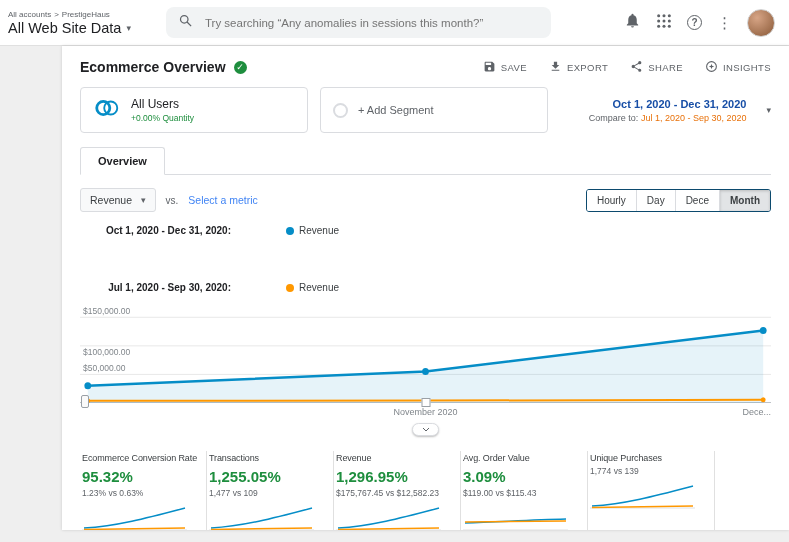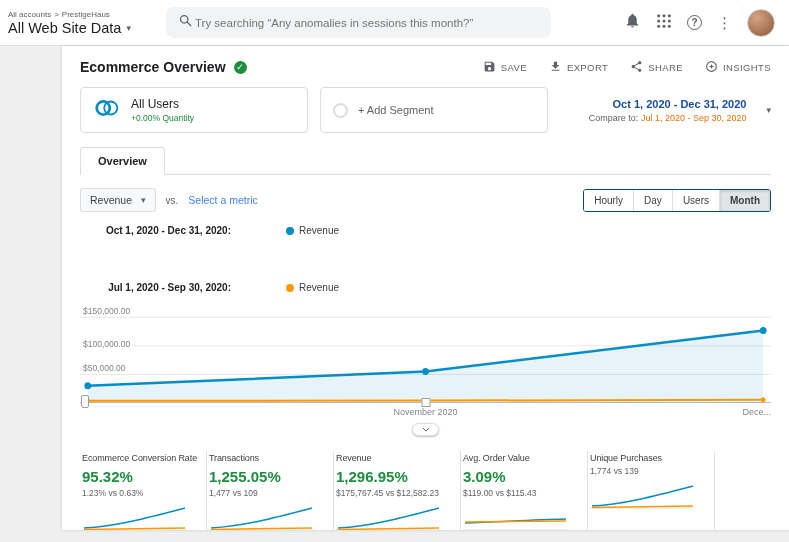--- a/index.html
+++ b/index.html
@@ -15,21 +15,21 @@
     height:46px; background:#fff; border-bottom:1px solid #e0e0e0;
     display:flex; align-items:center; padding:0 14px 0 8px; gap:14px;
   }
   .topbar-left { flex:0 0 auto; min-width:140px; }
   .breadcrumb { font-size:8px; color:#5f6368; display:flex; gap:3px; }
   .property-row { display:flex; align-items:center; gap:5px; margin-top:1px; }
   .property-name { font-size:14.5px; color:#202124; }
   .caret { color:#5f6368; font-size:9px; }
   .searchbox {
     width:385px; height:31px; background:#f1f3f4; border-radius:8px;
-    display:flex; align-items:center; padding:0 12px; margin-left:4px;
+    display:flex; align-items:center; gap:10px; padding:0 12px; margin-left:4px;
   }
   .searchbox input {
     border:none; outline:none; background:transparent; width:100%;
     font-size:11.5px; color:#5f6368; font-family:inherit;
   }
   .topbar-actions { margin-left:auto; display:flex; align-items:center; gap:15px; }
   .help-circle {
     width:15px; height:15px; border:1.5px solid #5f6368; border-radius:50%;
     font-size:10px; line-height:13px; text-align:center; color:#5f6368; font-weight:bold;
   }
@@ -254,21 +254,21 @@
     <div class="controls">
       <span class="metric-dropdown">
         <span>Revenue</span>
         <span class="caret">▾</span>
       </span>
       <span class="vs">vs.</span>
       <span class="metric-link">Select a metric</span>
       <span class="granularity">
         <button class="gran-btn">Hourly</button>
         <button class="gran-btn">Day</button>
-        <button class="gran-btn">Users</button>
+        <button class="gran-btn">Dece</button>
         <button class="gran-btn selected">Month</button>
       </span>
     </div>
 
     <div class="legend">
       <span class="legend-range">Oct 1, 2020 - Dec 31, 2020:</span>
       <span class="legend-item">
         <span class="dot" style="background: rgb(5, 141, 199);"></span>
         <span>Revenue</span>
       </span>
@@ -290,21 +290,21 @@
           <circle cx="8" cy="82.85714285714286" r="3.5" fill="#058dc7"></circle>
           <circle cx="355" cy="68.57142857142857" r="3.5" fill="#058dc7"></circle>
           <circle cx="702" cy="27.42857142857143" r="3.5" fill="#058dc7"></circle>
           <polyline points="8,97.71428571428571 355,97.54285714285714 702,96.85714285714286" fill="none" stroke="#ff9800" stroke-width="2"></polyline>
           <circle cx="8" cy="97.71428571428571" r="2.5" fill="#ff9800"></circle>
           <circle cx="355" cy="97.54285714285714" r="2.5" fill="#ff9800"></circle>
           <circle cx="702" cy="96.85714285714286" r="2.5" fill="#ff9800"></circle>
         </svg>
       <div>
           <div class="y-tick" style="top: 60.4286px;">$50,000.00</div>
-          <div class="y-tick" style="top: 36px;">$100,000.00</div>
+          <div class="y-tick" style="top: 44px;">$100,000.00</div>
           <div class="y-tick" style="top: 3.28571px;">$150,000.00</div>
         </div>
       <span class="range-handle-left"></span>
       <span class="scrub-square"></span>
     </div>
     <div class="x-axis">
       <span class="x-center">November 2020</span>
       <span class="x-right">Dece...</span>
     </div>
     <div class="scrub-pill">

